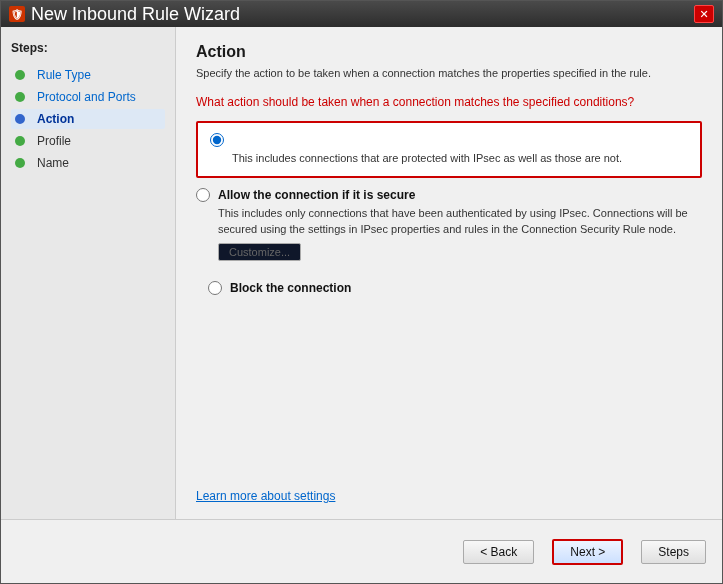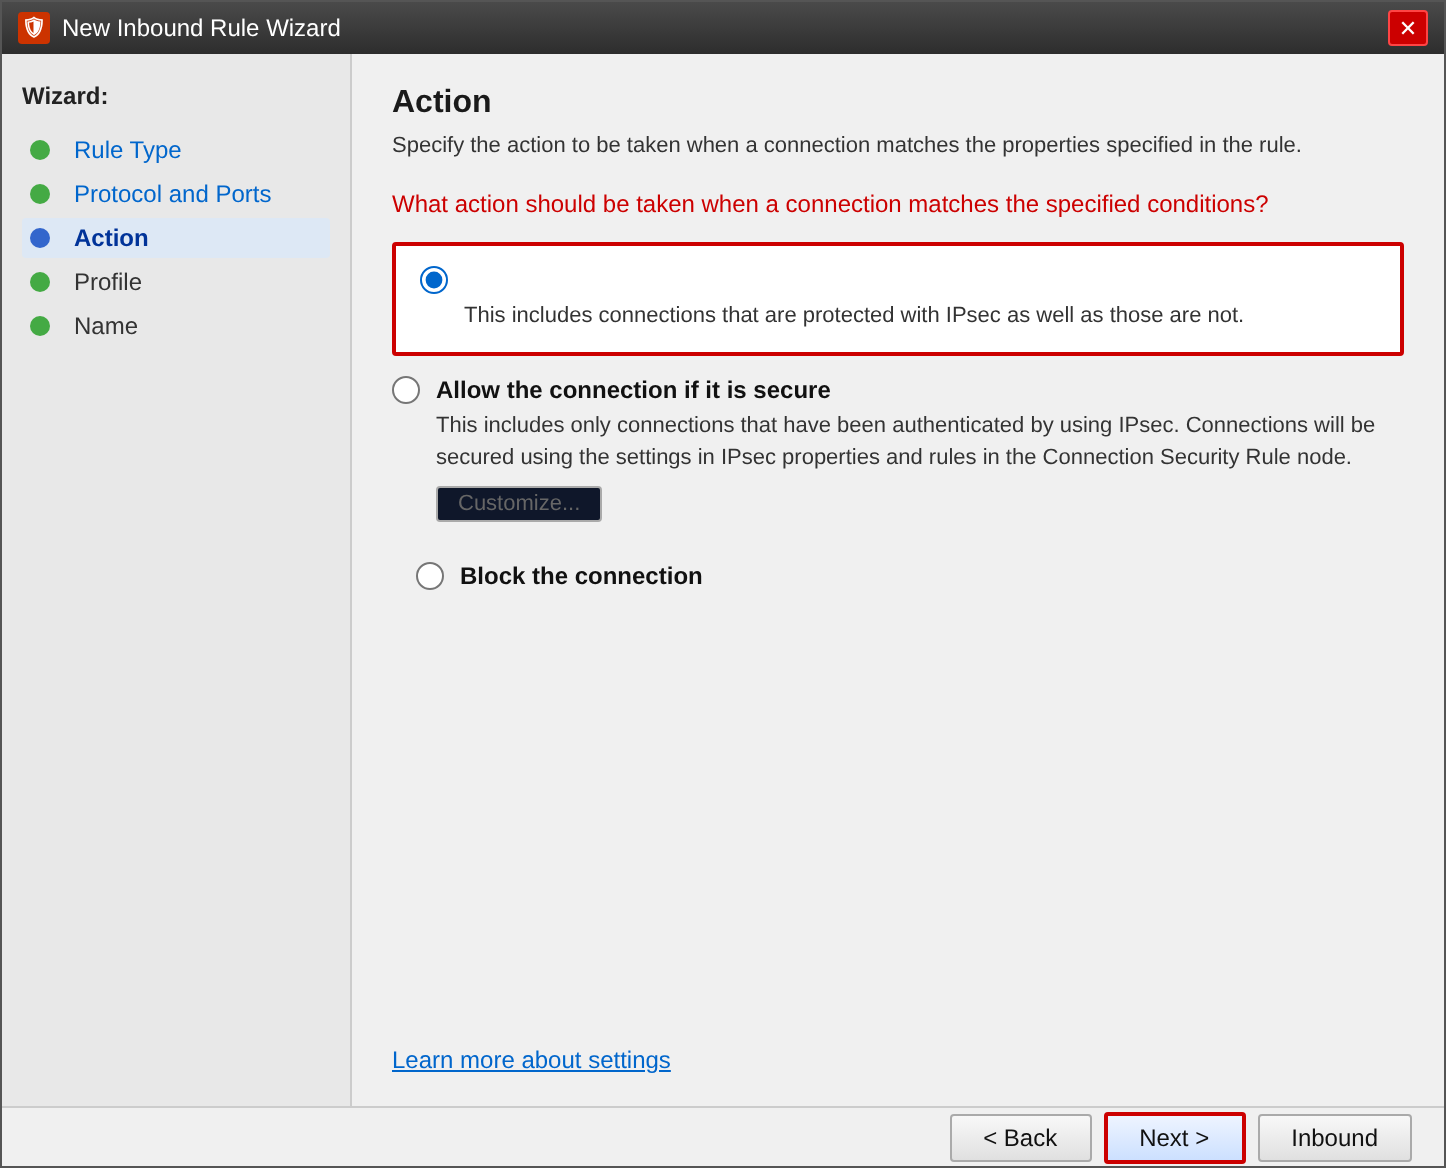--- a/index.html
+++ b/index.html
@@ -43,21 +43,21 @@
       background: #cc3300;
       border-radius: 2px;
       display: flex;
       align-items: center;
       justify-content: center;
       font-size: 10px;
       color: white;
       font-weight: bold;
     }
     .titlebar-title {
-      font-size: 12px;
+      font-size: 18px;
       color: white;
     }
     .titlebar-close {
       width: 20px;
       height: 18px;
       background: #cc0000;
       border: 1px solid #ff4444;
       color: white;
       font-size: 11px;
       display: flex;
@@ -187,28 +187,28 @@
     }
     .learn-more {
       color: #0066cc;
       text-decoration: underline;
       font-size: 12px;
       cursor: pointer;
       margin-top: auto;
       padding-top: 20px;
     }
     .bottom-bar {
-      height: 30px;
+      height: 64px;
       background: #f0f0f0;
       border-top: 1px solid #ccc;
       display: flex;
       align-items: center;
       justify-content: flex-end;
       padding: 4px 16px;
-      gap: 6px;
+      gap: 18px;
       flex-shrink: 0;
     }
     .btn {
       padding: 4px 16px;
       font-size: 12px;
       border-radius: 2px;
       cursor: pointer;
       min-width: 60px;
     }
     .btn-normal {
@@ -232,21 +232,21 @@
     <div class="titlebar-left">
       <div class="titlebar-icon">🛡</div>
       <span class="titlebar-title">New Inbound Rule Wizard</span>
     </div>
     <div class="titlebar-close">✕</div>
   </div>
 
   <div class="content-area">
 
     <div class="sidebar">
-      <div class="sidebar-steps-label">Wizard:</div>
+      <div class="sidebar-steps-label">Steps:</div>
 
       <div class="sidebar-item">
         <div class="dot dot-green"></div>
         <span>Rule Type</span>
       </div>
       <div class="sidebar-item">
         <div class="dot dot-green"></div>
         <span>Protocol and Ports</span>
       </div>
       <div class="sidebar-item active">
@@ -296,15 +296,15 @@
 
       </div>
 
       <a class="learn-more">Learn more about settings</a>
     </div>
   </div>
 
   <div class="bottom-bar">
     <button class="btn btn-normal">&lt; Back</button>
     <button class="btn btn-next">Next &gt;</button>
-    <button class="btn btn-normal">Inbound</button>
+    <button class="btn btn-normal">Steps</button>
   </div>
 </div>
 
 </body></html>

